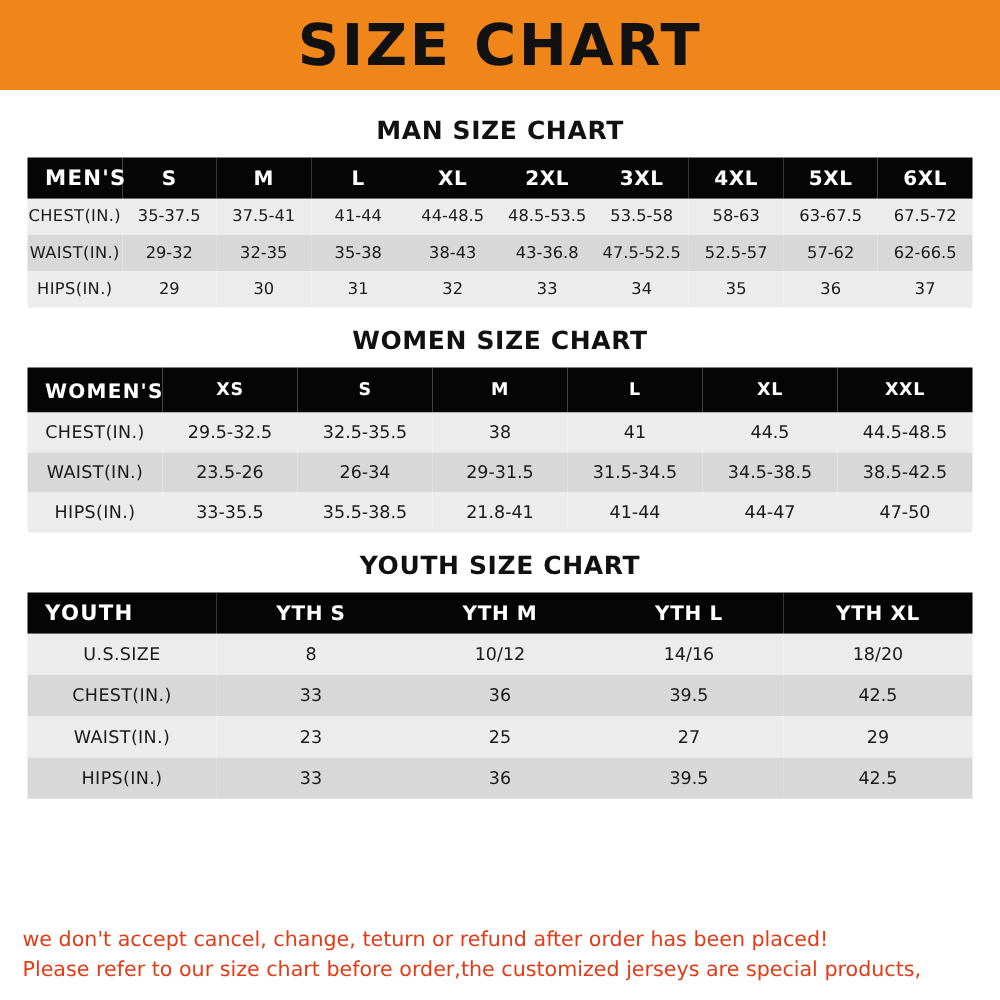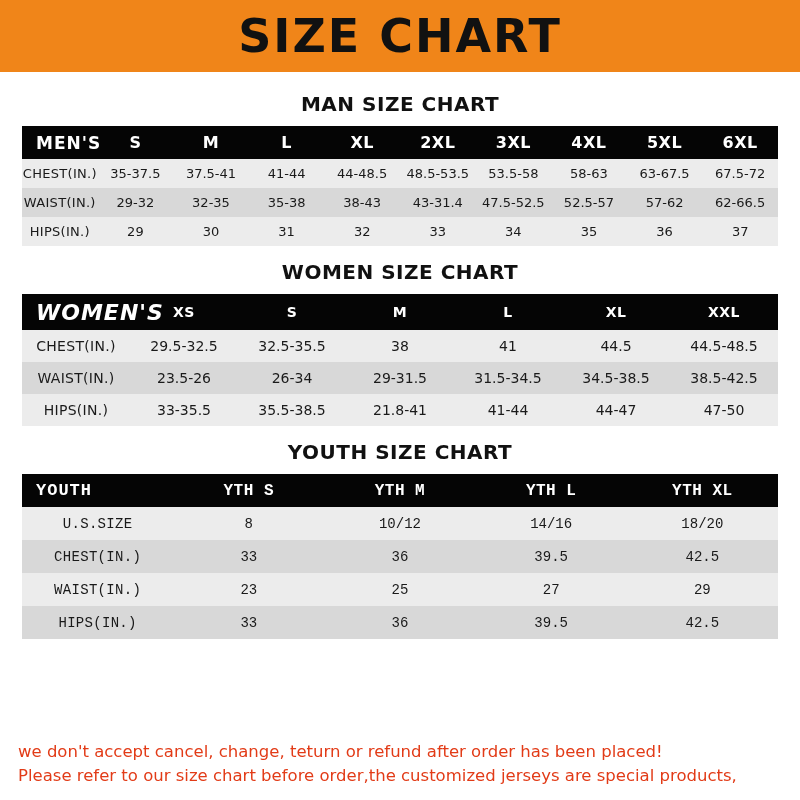--- a/index.html
+++ b/index.html
@@ -88,24 +88,24 @@
   tr.r-light td { background: #ececec; }
   tr.r-dark  td { background: #d8d8d8; }
   td.lbl {
     text-align: center;
     font-size: 13px;
     letter-spacing: 0.3px;
     color: #1a1a1a;
   }
   
   .women table.sz td, .youth table.sz td { font-size: 14px; }
-  .women tr.hdr td.lbl { font-size: 22px; font-style: italic; }
+  .women tr.hdr td.lbl { font-size: 16px; }
   .youth tr.hdr td { font-size: 16px; }
   .youth tr.hdr td.lbl { font-size: 17px; }
-  .youth table.sz td, .youth table.sz th { height: 33px; font-family: Liberation Mono, monospace; }
+  .youth table.sz td, .youth table.sz th { height: 33px; }
   .women table.sz td { height: 32px; }
   .women tr.hdr td { height: 36px; }
 
   
   .note {
     padding: 10px 18px 12px 18px;
     color: #E23B17;
     font-size: 16.5px;
     line-height: 1.45;
     font-family: "DejaVu Sans", sans-serif;
@@ -151,21 +151,21 @@
             <td>58-63</td>
             <td>63-67.5</td>
             <td>67.5-72</td>
           </tr>
           <tr class="r-dark">
             <td class="lbl">WAIST(IN.)</td>
             <td>29-32</td>
             <td>32-35</td>
             <td>35-38</td>
             <td>38-43</td>
-            <td>43-31.4</td>
+            <td>43-36.8</td>
             <td>47.5-52.5</td>
             <td>52.5-57</td>
             <td>57-62</td>
             <td>62-66.5</td>
           </tr>
           <tr class="r-light">
             <td class="lbl">HIPS(IN.)</td>
             <td>29</td>
             <td>30</td>
             <td>31</td>

